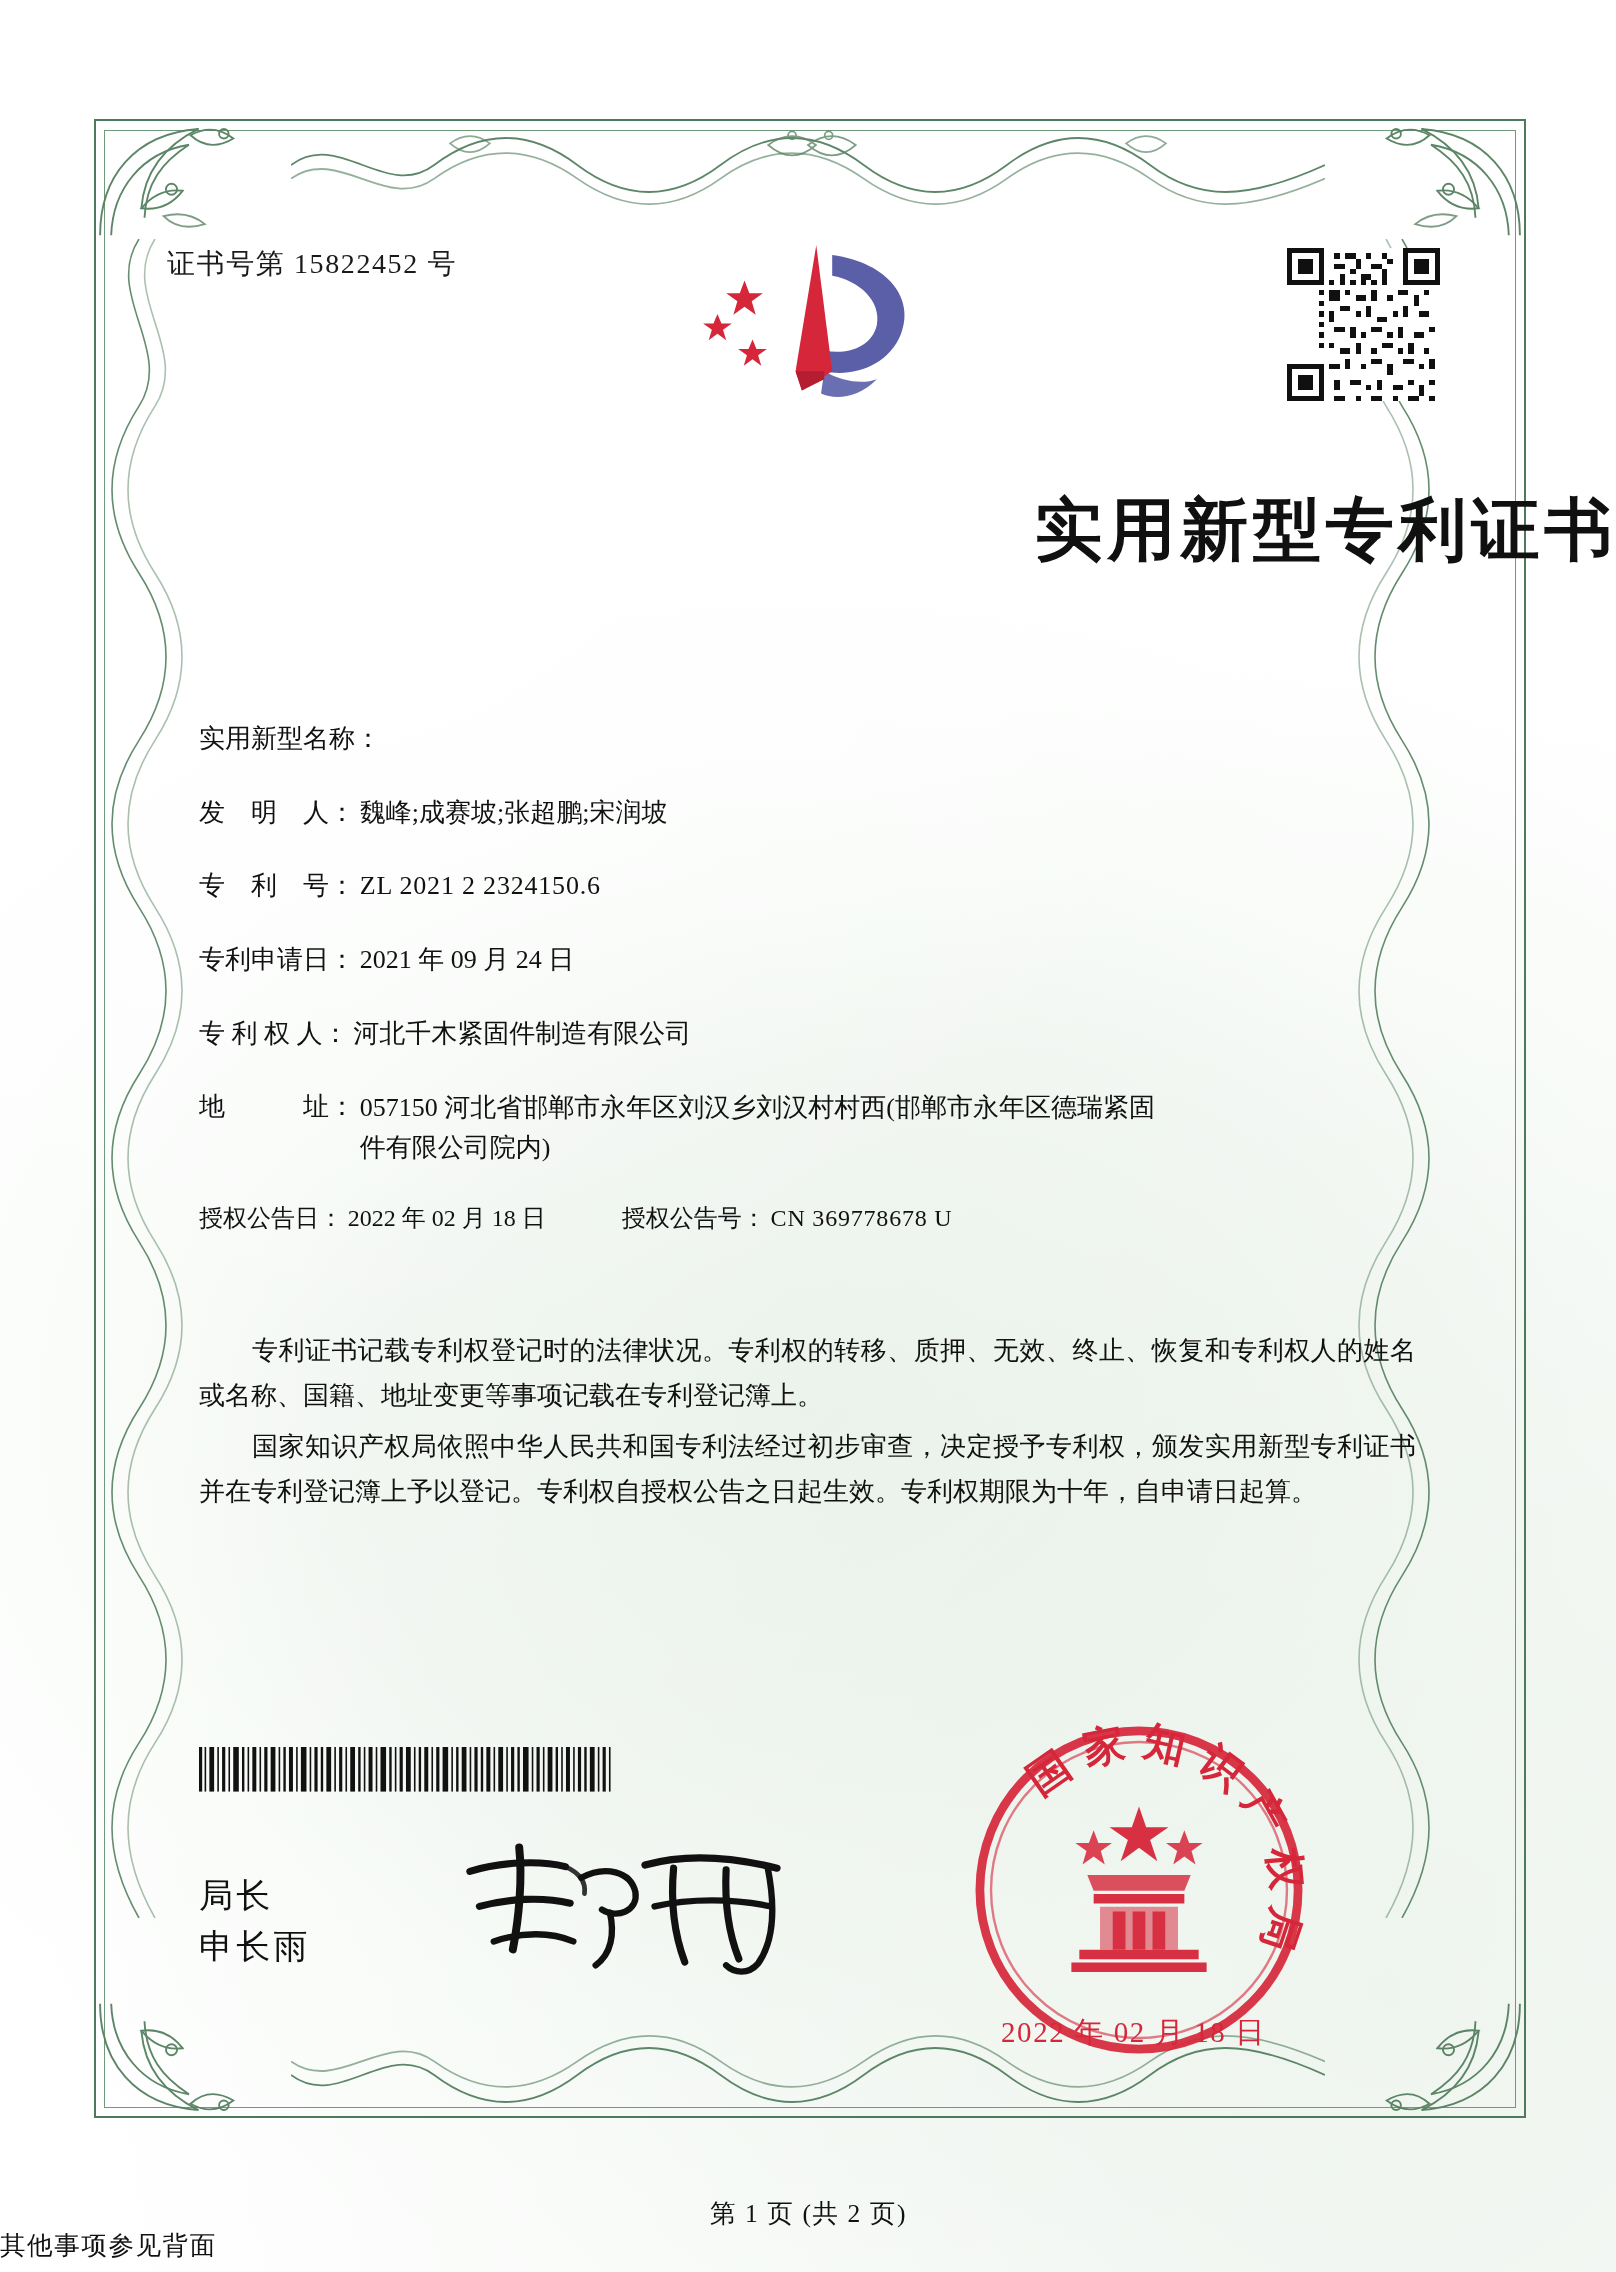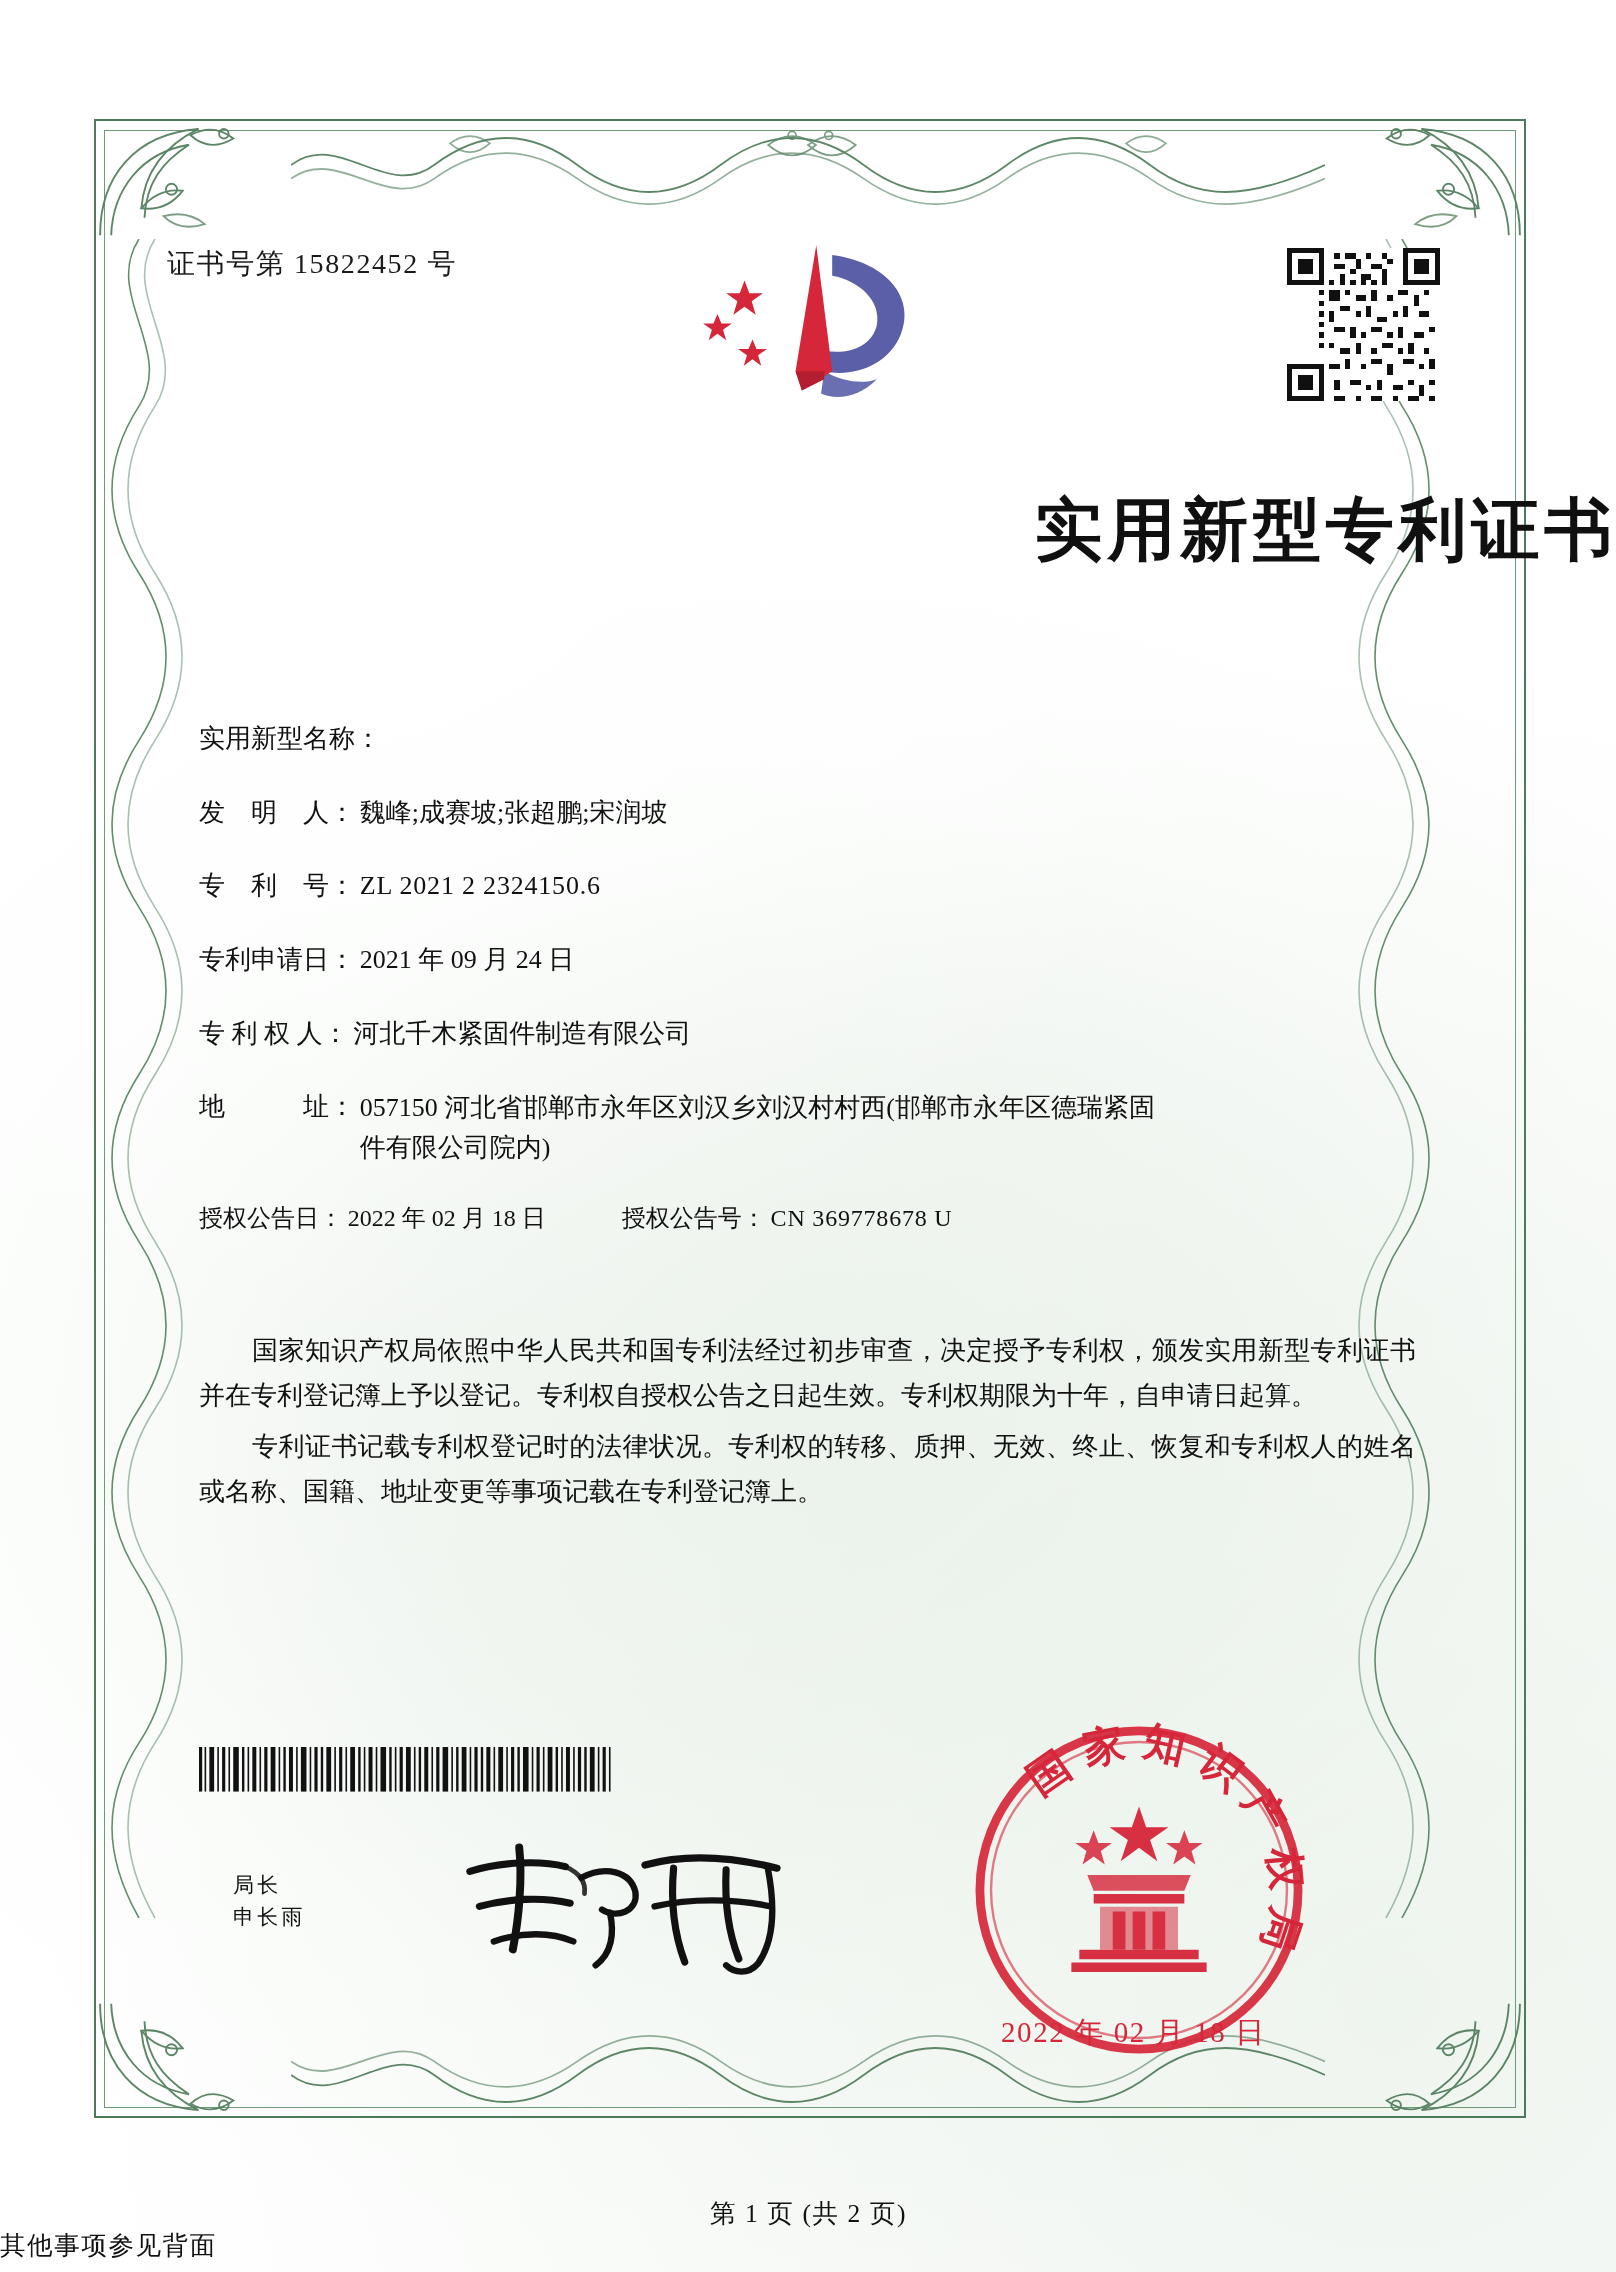--- a/index.html
+++ b/index.html
@@ -207,25 +207,24 @@
     top: 1747px;
     width: 430px;
     height: 45px;
   }
 
   
   #signature-block {
     position: absolute;
     left: 199px;
     top: 1870px;
-    font-size: 21px;
+    font-size: 34px;
     line-height: 1.5;
     color: #111;
     letter-spacing: 3.2px;
-    margin-left: 34px;
   }
   #signature-script {
     position: absolute;
     left: 446px;
     top: 1830px;
     width: 382px;
     height: 151px;
   }
 
   
@@ -527,22 +526,22 @@
       <span>：</span>
       <span id="announce-date-value">2022 年 02 月 18 日</span>
       <span id="announce-no-label">授权公告号</span>
       <span>：</span>
       <span id="announce-no-value">CN 369778678 U</span>
     </div>
 
   </div>
 
   <div id="paragraphs">
+    <p>专利证书记载专利权登记时的法律状况。专利权的转移、质押、无效、终止、恢复和专利权人的姓名或名称、国籍、地址变更等事项记载在专利登记簿上。</p>
     <p>国家知识产权局依照中华人民共和国专利法经过初步审查，决定授予专利权，颁发实用新型专利证书并在专利登记簿上予以登记。专利权自授权公告之日起生效。专利权期限为十年，自申请日起算。</p>
-    <p>专利证书记载专利权登记时的法律状况。专利权的转移、质押、无效、终止、恢复和专利权人的姓名或名称、国籍、地址变更等事项记载在专利登记簿上。</p>
   </div>
 
   <div id="barcode">
     <svg viewBox="0 0 540 56" preserveAspectRatio="none" xmlns="http://www.w3.org/2000/svg">
       <g fill="#111111">
         <rect x="0" y="0" width="4" height="56"></rect>
           <rect x="7" y="0" width="2" height="56"></rect>
         <rect x="13" y="0" width="6" height="56"></rect>
           <rect x="23" y="0" width="2" height="56"></rect>
         <rect x="29" y="0" width="4" height="56"></rect>

